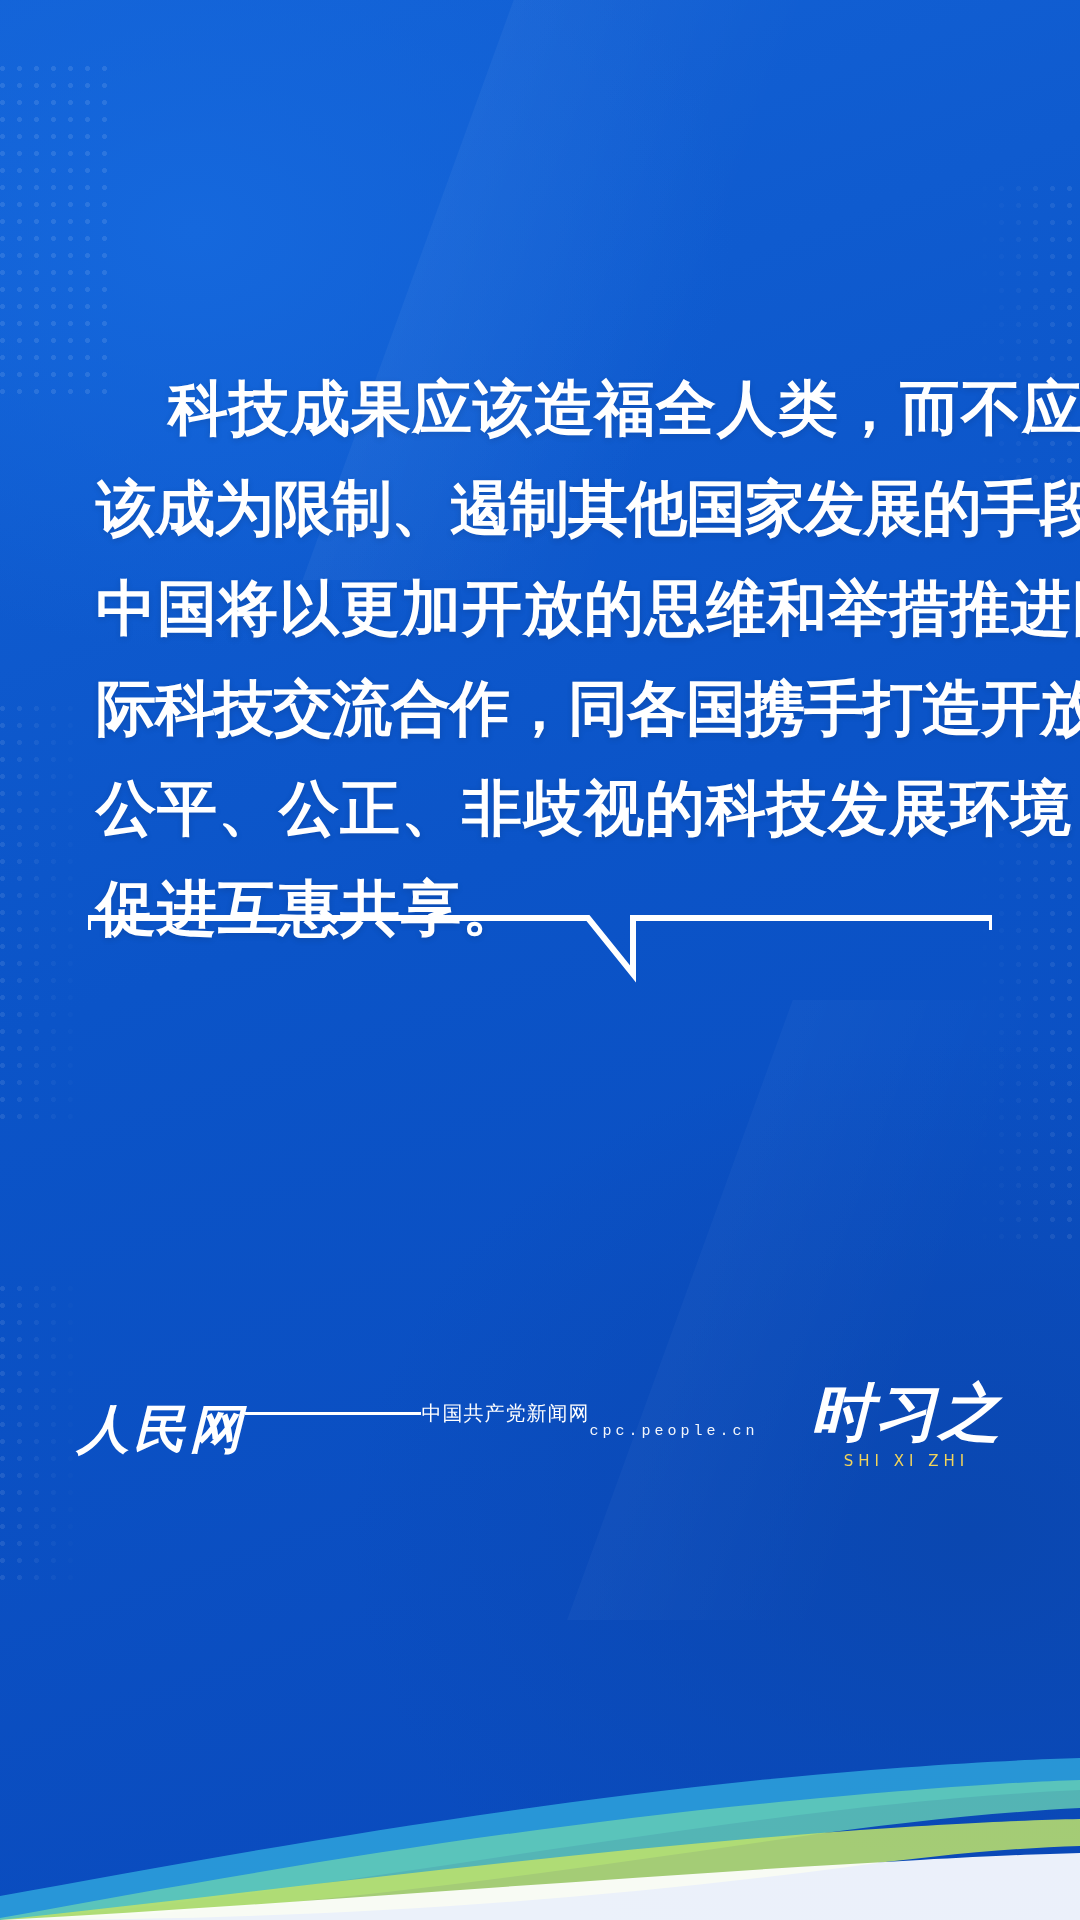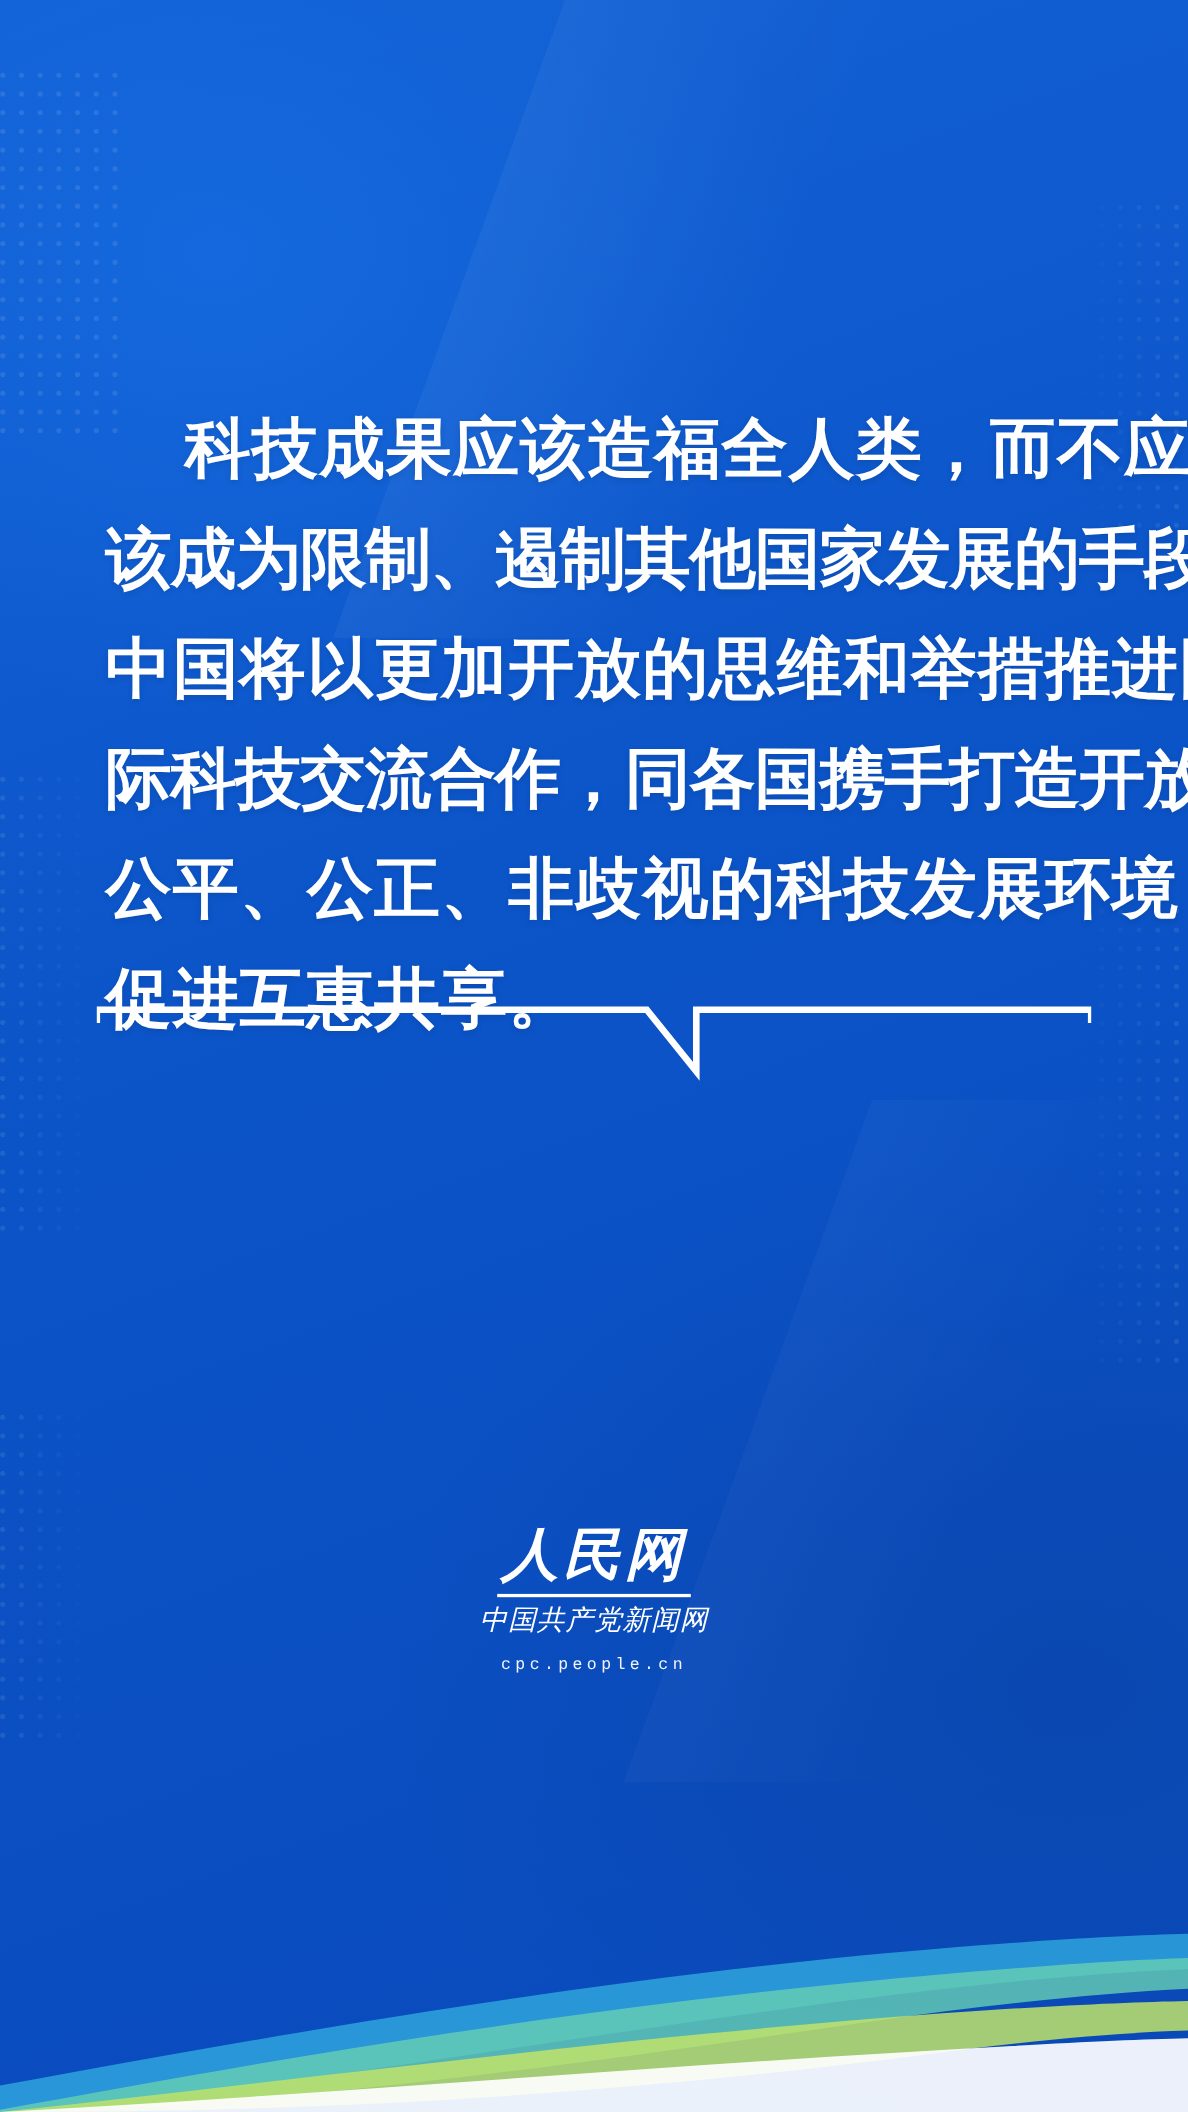--- a/index.html
+++ b/index.html
@@ -97,43 +97,40 @@
     left: 0;
     top: 1388px;
     width: 1080px;
     display: flex;
     align-items: center;
     justify-content: center;
     gap: 52px;
   }
   .logo-people {
     display: flex;
-    flex-direction: column;
-    align-items: center;
     color: #ffffff;
     line-height: 1;
   }
   .logo-people .mark {
     font-family: "DejaVu Serif", "Liberation Serif", serif;
     font-weight: bold;
     font-size: 52px;
     letter-spacing: 4px;
     font-style: italic;
   }
   .logo-people .rule {
     width: 176px;
     height: 3px;
     background: #ffffff;
     margin: 9px 0 8px 0;
   }
   .logo-people .sub {
     font-family: "DejaVu Sans", "Liberation Sans", sans-serif;
-    font-size: 25px;
+    font-size: 20px;
     letter-spacing: 1px;
-    font-style: italic;
   }
   .logo-people .url {
     font-family: Liberation Mono, monospace;
     font-size: 15px;
     letter-spacing: 4px;
     margin-top: 21px;
     opacity: .95;
   }
   .logo-shixi {
     display: flex;
@@ -196,20 +193,24 @@
   </svg>
 
 
   <div class="footer">
     <div class="logo-people">
       <div class="mark">人民网</div>
       <div class="rule"></div>
       <div class="sub">中国共产党新闻网</div>
       <div class="url">cpc.people.cn</div>
     </div>
+    <div class="logo-shixi">
+      <div class="mark">时习之</div>
+      <div class="pinyin">SHI XI ZHI</div>
+    </div>
   </div>
 
   <svg class="waves" viewBox="0 0 1080 260" preserveAspectRatio="none">
     <path d="M0 236 C 220 196, 470 150, 760 120 C 900 106, 1010 100, 1080 98 L1080 130 C 990 134, 880 144, 760 160 C 470 198, 230 244, 0 260 Z" fill="#2ea3dc" opacity="0.85"></path>
     <path d="M0 258 C 240 214, 500 168, 800 140 C 940 127, 1020 122, 1080 120 L1080 148 C 1000 152, 900 162, 790 178 C 500 220, 250 255, 0 260 Z" fill="#66d0b4" opacity="0.8"></path>
     <path d="M0 260 C 280 230, 560 192, 860 170 C 960 163, 1030 160, 1080 159 L1080 186 C 1010 188, 930 196, 840 208 C 560 244, 300 260, 0 260 Z" fill="#bfe36a" opacity="0.85"></path>
     <path d="M0 260 C 300 244, 620 216, 920 200 C 990 196, 1040 194, 1080 193 L1080 260 Z" fill="#ffffff" opacity="0.92"></path>
   </svg>
 
 </div>

